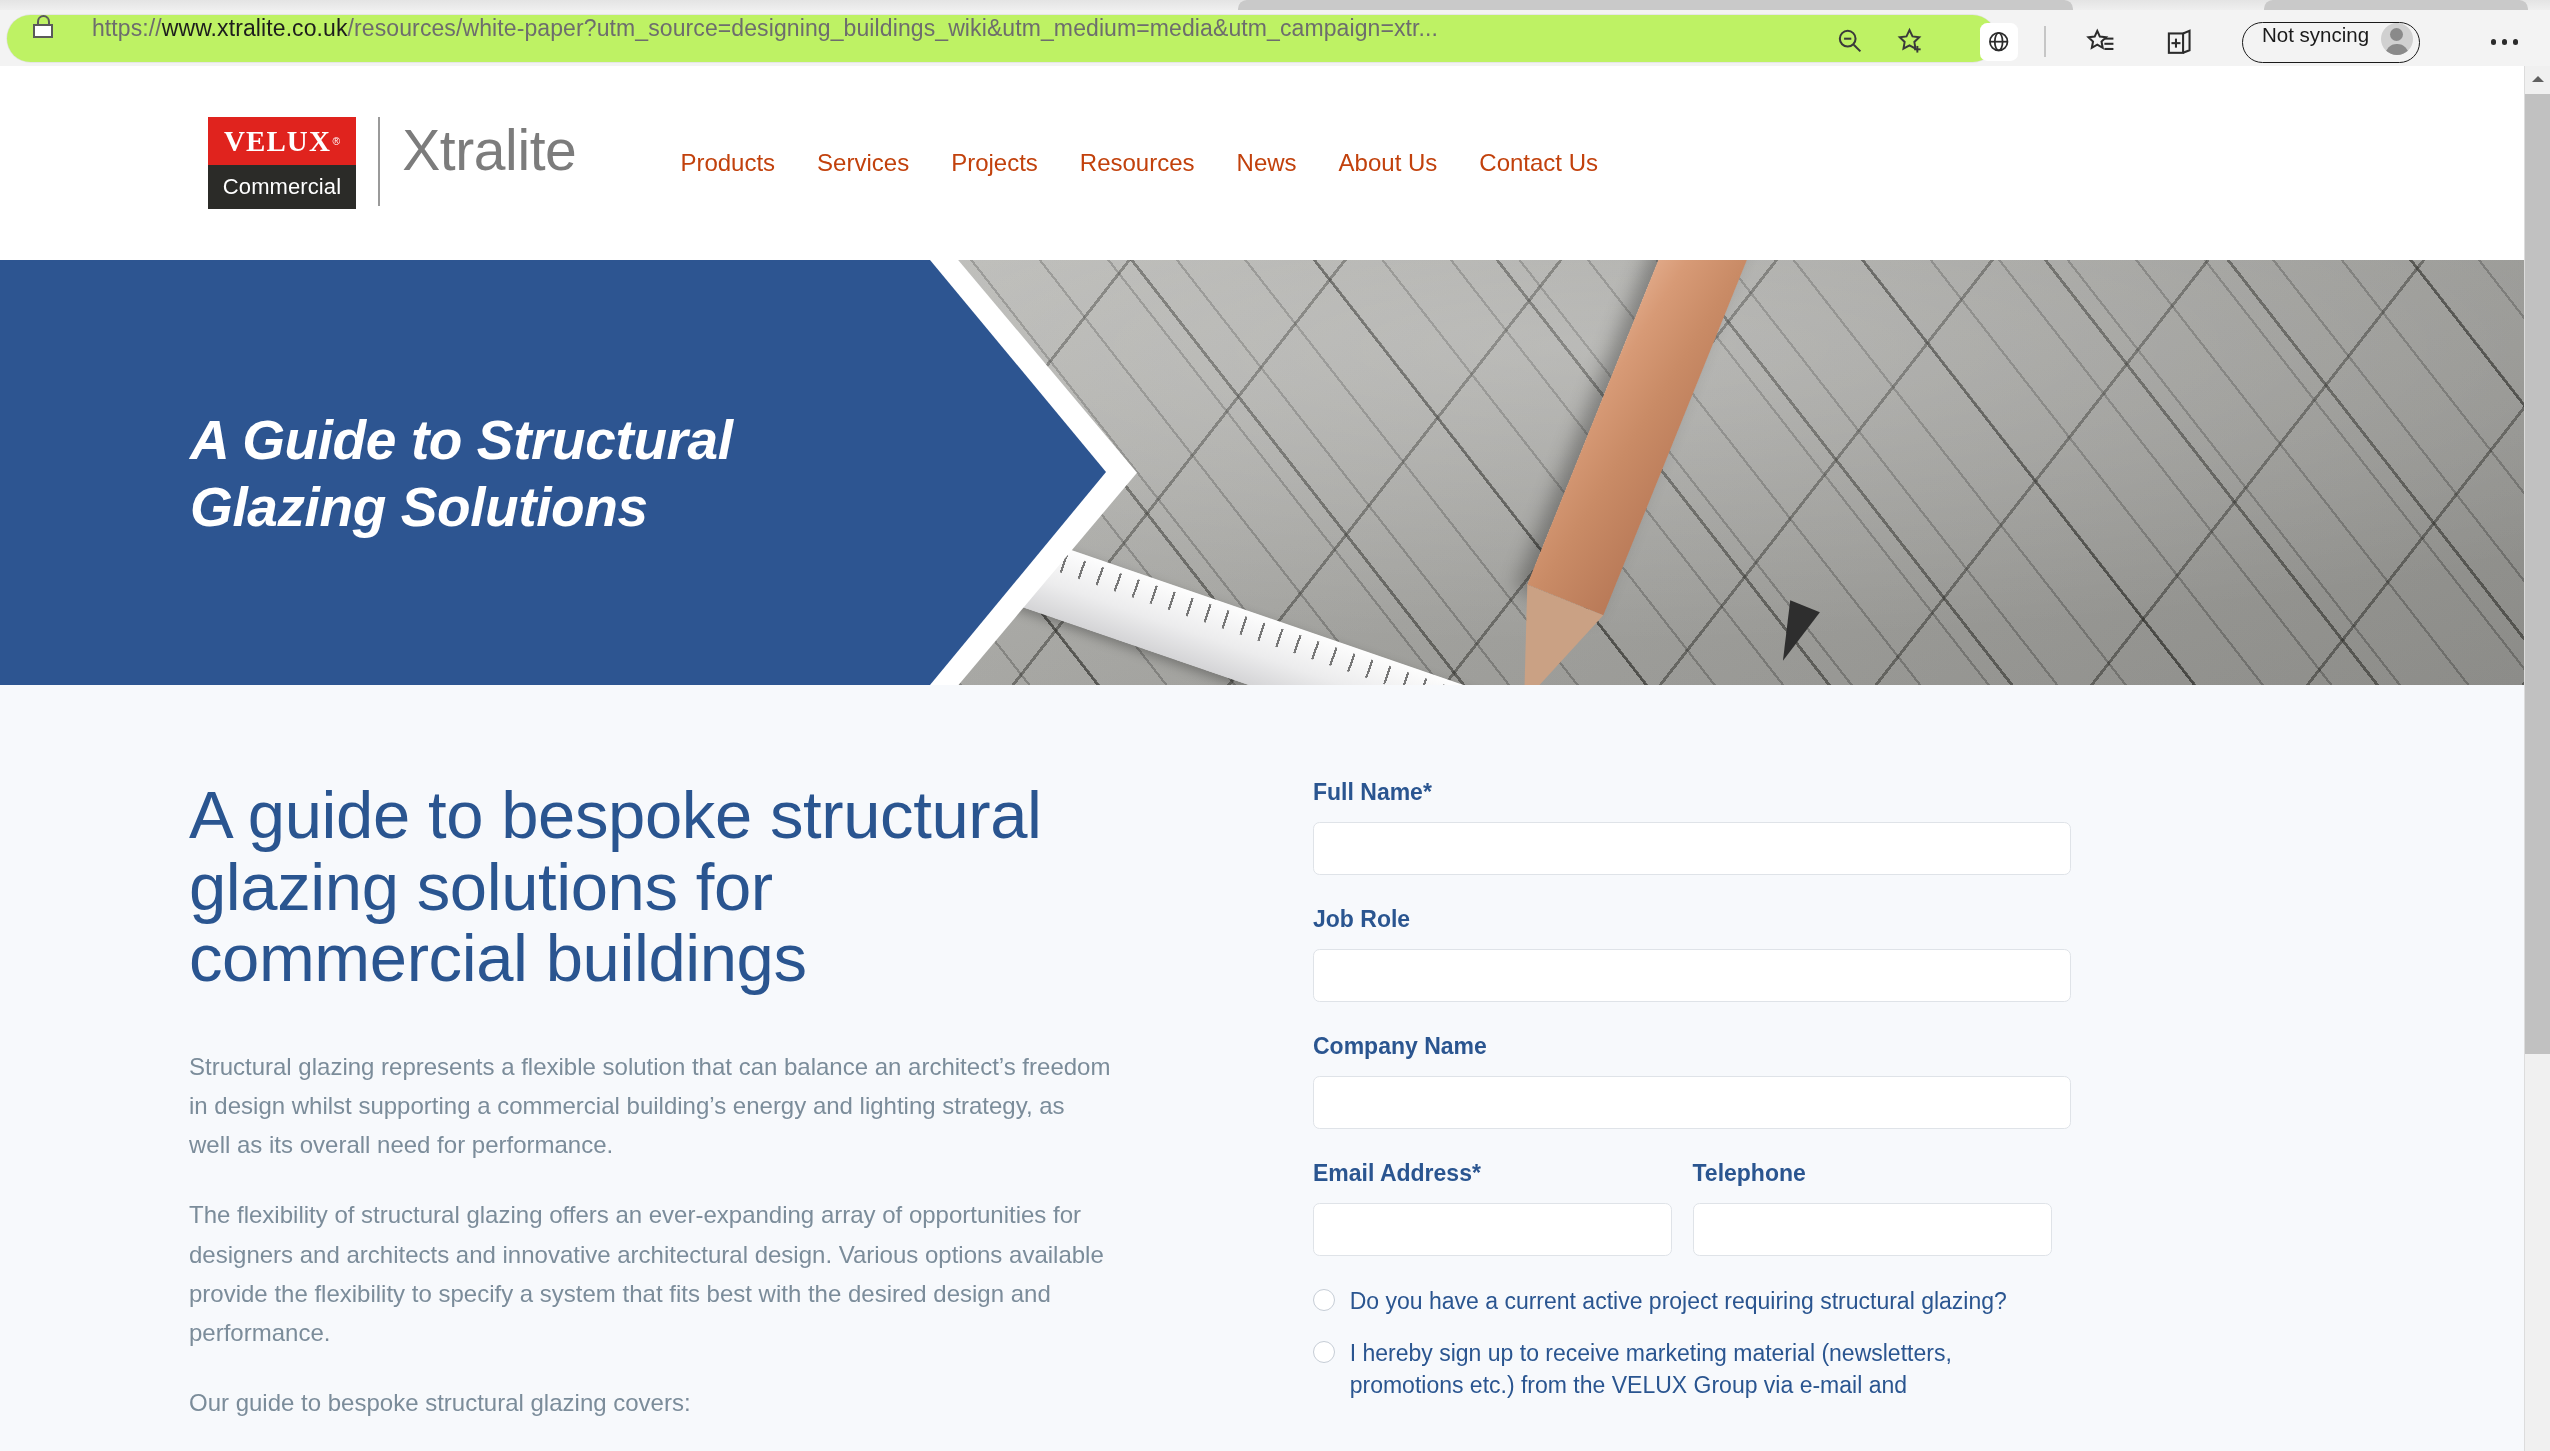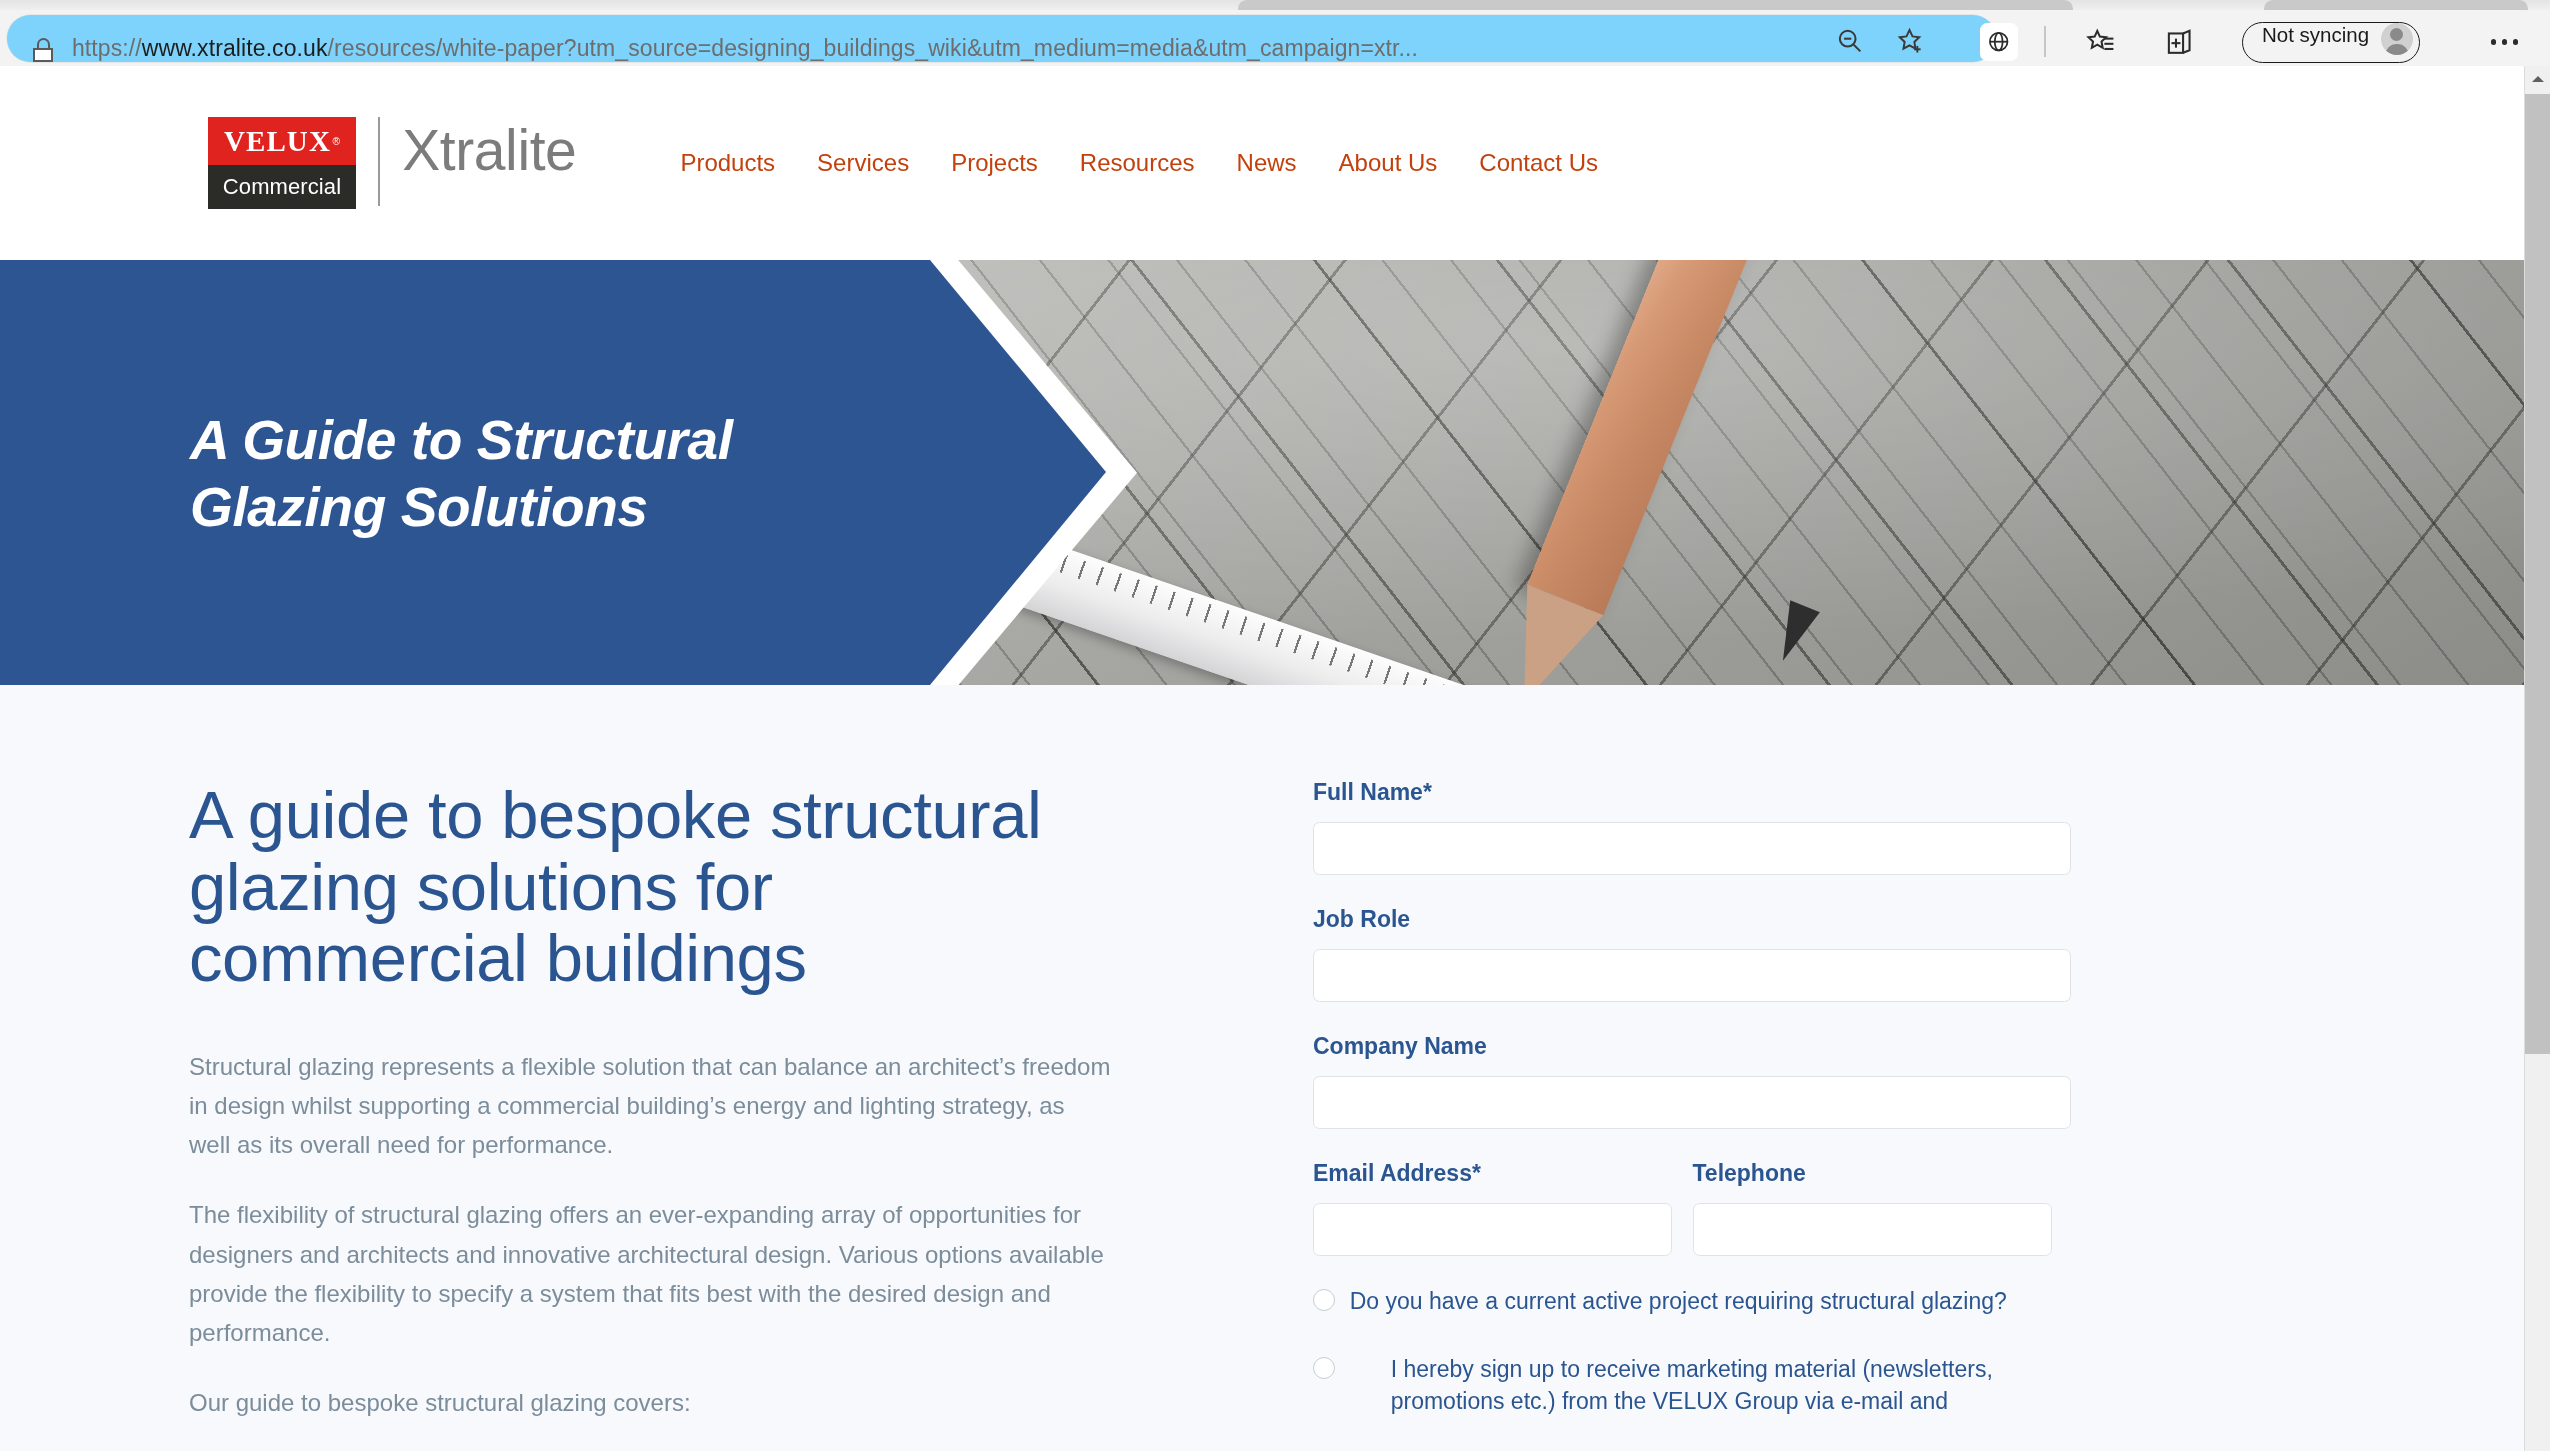--- a/index.html
+++ b/index.html
@@ -41,25 +41,26 @@
     top: 10.3px; left: 0;
     width: 2550px;
     height: 56px;
     background: #f3f3f3;
   }
   .urlbar {
     position: absolute;
     top: 4.4px; left: 7.3px;
     width: 1989px;
     height: 47px;
-    background: #7dd3fc;
+    background: #bef264;
     border-radius: 23.4px;
     display: flex;
-    align-items: flex-end;
+    align-items: flex-start;
     box-shadow: 0 0 0 0.7px #e2e2e2;
+    gap: 20px;
   }
   .lock-icon {
     margin-left: 25px;
     width: 22px; height: 23.4px;
     position: relative;
     flex: 0 0 auto;
   }
   .lock-icon .shackle {
     position: absolute;
     top: 0; left: 4.4px;
@@ -396,21 +397,21 @@
   .field-group { margin-bottom: 31px; }
   .field-row { display: flex; gap: 20.5px; margin-bottom: 29px; }
   .field-row .half { width: 359px; }
   .field-row .half .field-input { width: 359px; }
 
   .consent-row {
     display: flex;
     align-items: flex-start;
     margin-top: 11.7px;
   }
-  .consent-row + .consent-row { margin-top: 35px; gap: 41px; }
+  .consent-row + .consent-row { margin-top: 19px; }
   .consent-circle {
     width: 22px; height: 22px;
     border: 1.5px solid #c6cdd6;
     border-radius: 50%;
     background: #ffffff;
     flex: 0 0 auto;
     margin-top: 4.4px;
   }
   .consent-text {
     margin-left: 14.7px;

